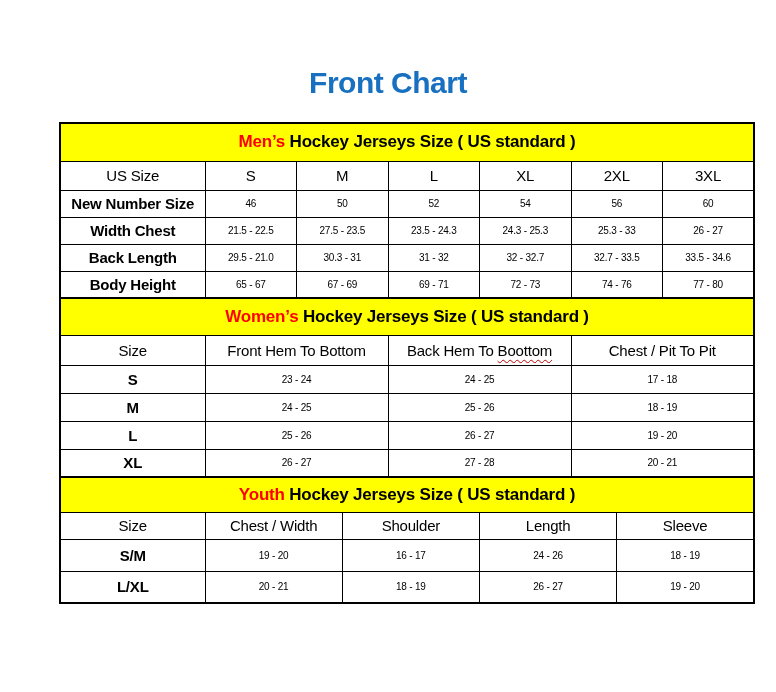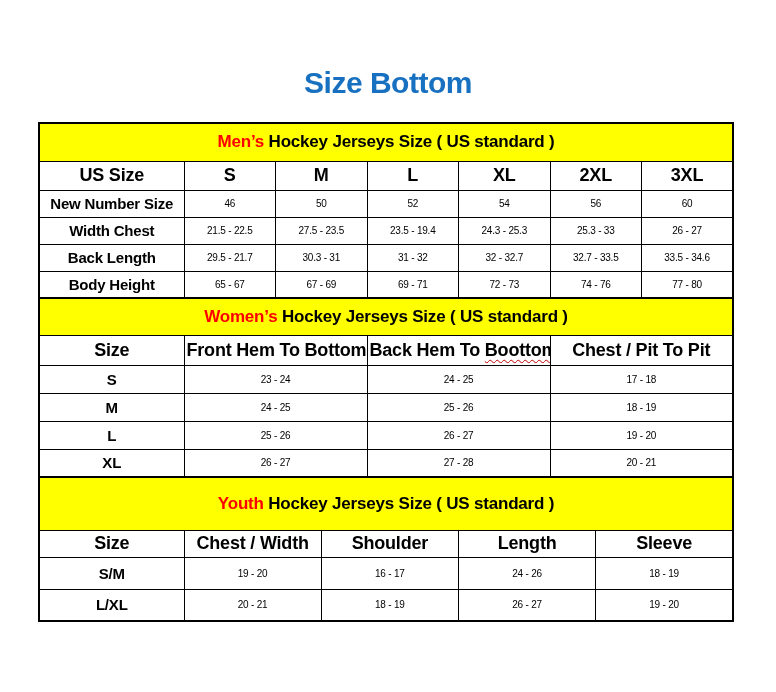--- a/index.html
+++ b/index.html
@@ -28,66 +28,67 @@
     position: absolute;
     top: 122px;
     left: 38px;
     width: 696px;
   }
   table.size-table {
     width: 100%;
     border-collapse: collapse;
     table-layout: fixed;
     border: 2.5px solid var(--border-color, #000);
+    margin-left: 21px;
   }
   table.size-table + table.size-table { margin-top: -2px; }
   .size-table td {
     border: 1.5px solid var(--border-color, #000);
     padding: 0 2px;
     text-align: center;
     vertical-align: middle;
     letter-spacing: -0.2px;
     overflow: hidden;
     white-space: nowrap;
   }
   col.col-label { width: 145px; }
   .banner-cell {
     background: var(--banner-bg, #FFFF00);
     font-weight: 700;
     font-size: 17px;
     border-bottom-width: 2px;
   }
   .banner-red { color: var(--accent-red, #FF0000); }
-  .head-cell { font-weight: 700; font-size: 18px; }
+  .head-cell { font-weight: 400; font-size: 15px; }
   .label-cell { font-size: 15px; font-weight: 700; }
   .label-cell.bold { font-weight: 700; }
   .value-cell { font-size: 10px; font-weight: 400; }
   .wavy {
     text-decoration-line: underline;
     text-decoration-style: wavy;
     text-decoration-color: var(--spell-red, #C00000);
     text-decoration-thickness: 1px;
     text-underline-offset: 3px;
   }
   
   .t-mens   tr.r-banner { height: 38px; }
   .t-mens   tr.r-head   { height: 29px; }
   .t-mens   tr.r-data   { height: 27px; }
   .t-womens tr.r-banner { height: 37px; }
   .t-womens tr.r-head   { height: 30px; }
   .t-womens tr.r-data   { height: 28px; }
-  .t-youth  tr.r-banner { height: 53px; padding-left: 24px; }
+  .t-youth  tr.r-banner { height: 35px; padding-left: 24px; }
   .t-youth  tr.r-head   { height: 27px; }
   .t-youth  tr.r-data   { height: 32px; }
 </style>
 </head>
 <body>
 
 <div class="page">
-  <h1 class="page-title">Size Bottom</h1>
+  <h1 class="page-title">Front Chart</h1>
   <div class="tables-wrap">
     <table class="size-table t-mens">
         <colgroup>
           <col class="col-label">
           <col>
           <col>
           <col>
           <col>
           <col>
           <col>
@@ -111,28 +112,28 @@
             <td class="value-cell">50</td>
             <td class="value-cell">52</td>
             <td class="value-cell">54</td>
             <td class="value-cell">56</td>
             <td class="value-cell">60</td>
           </tr>
           <tr class="r-data">
             <td class="label-cell">Width Chest</td>
             <td class="value-cell">21.5 - 22.5</td>
             <td class="value-cell">27.5 - 23.5</td>
-            <td class="value-cell">23.5 - 19.4</td>
+            <td class="value-cell">23.5 - 24.3</td>
             <td class="value-cell">24.3 - 25.3</td>
             <td class="value-cell">25.3 - 33</td>
             <td class="value-cell">26 - 27</td>
           </tr>
           <tr class="r-data">
             <td class="label-cell">Back Length</td>
-            <td class="value-cell">29.5 - 21.7</td>
+            <td class="value-cell">29.5 - 21.0</td>
             <td class="value-cell">30.3 - 31</td>
             <td class="value-cell">31 - 32</td>
             <td class="value-cell">32 - 32.7</td>
             <td class="value-cell">32.7 - 33.5</td>
             <td class="value-cell">33.5 - 34.6</td>
           </tr>
           <tr class="r-data">
             <td class="label-cell">Body Height</td>
             <td class="value-cell">65 - 67</td>
             <td class="value-cell">67 - 69</td>

